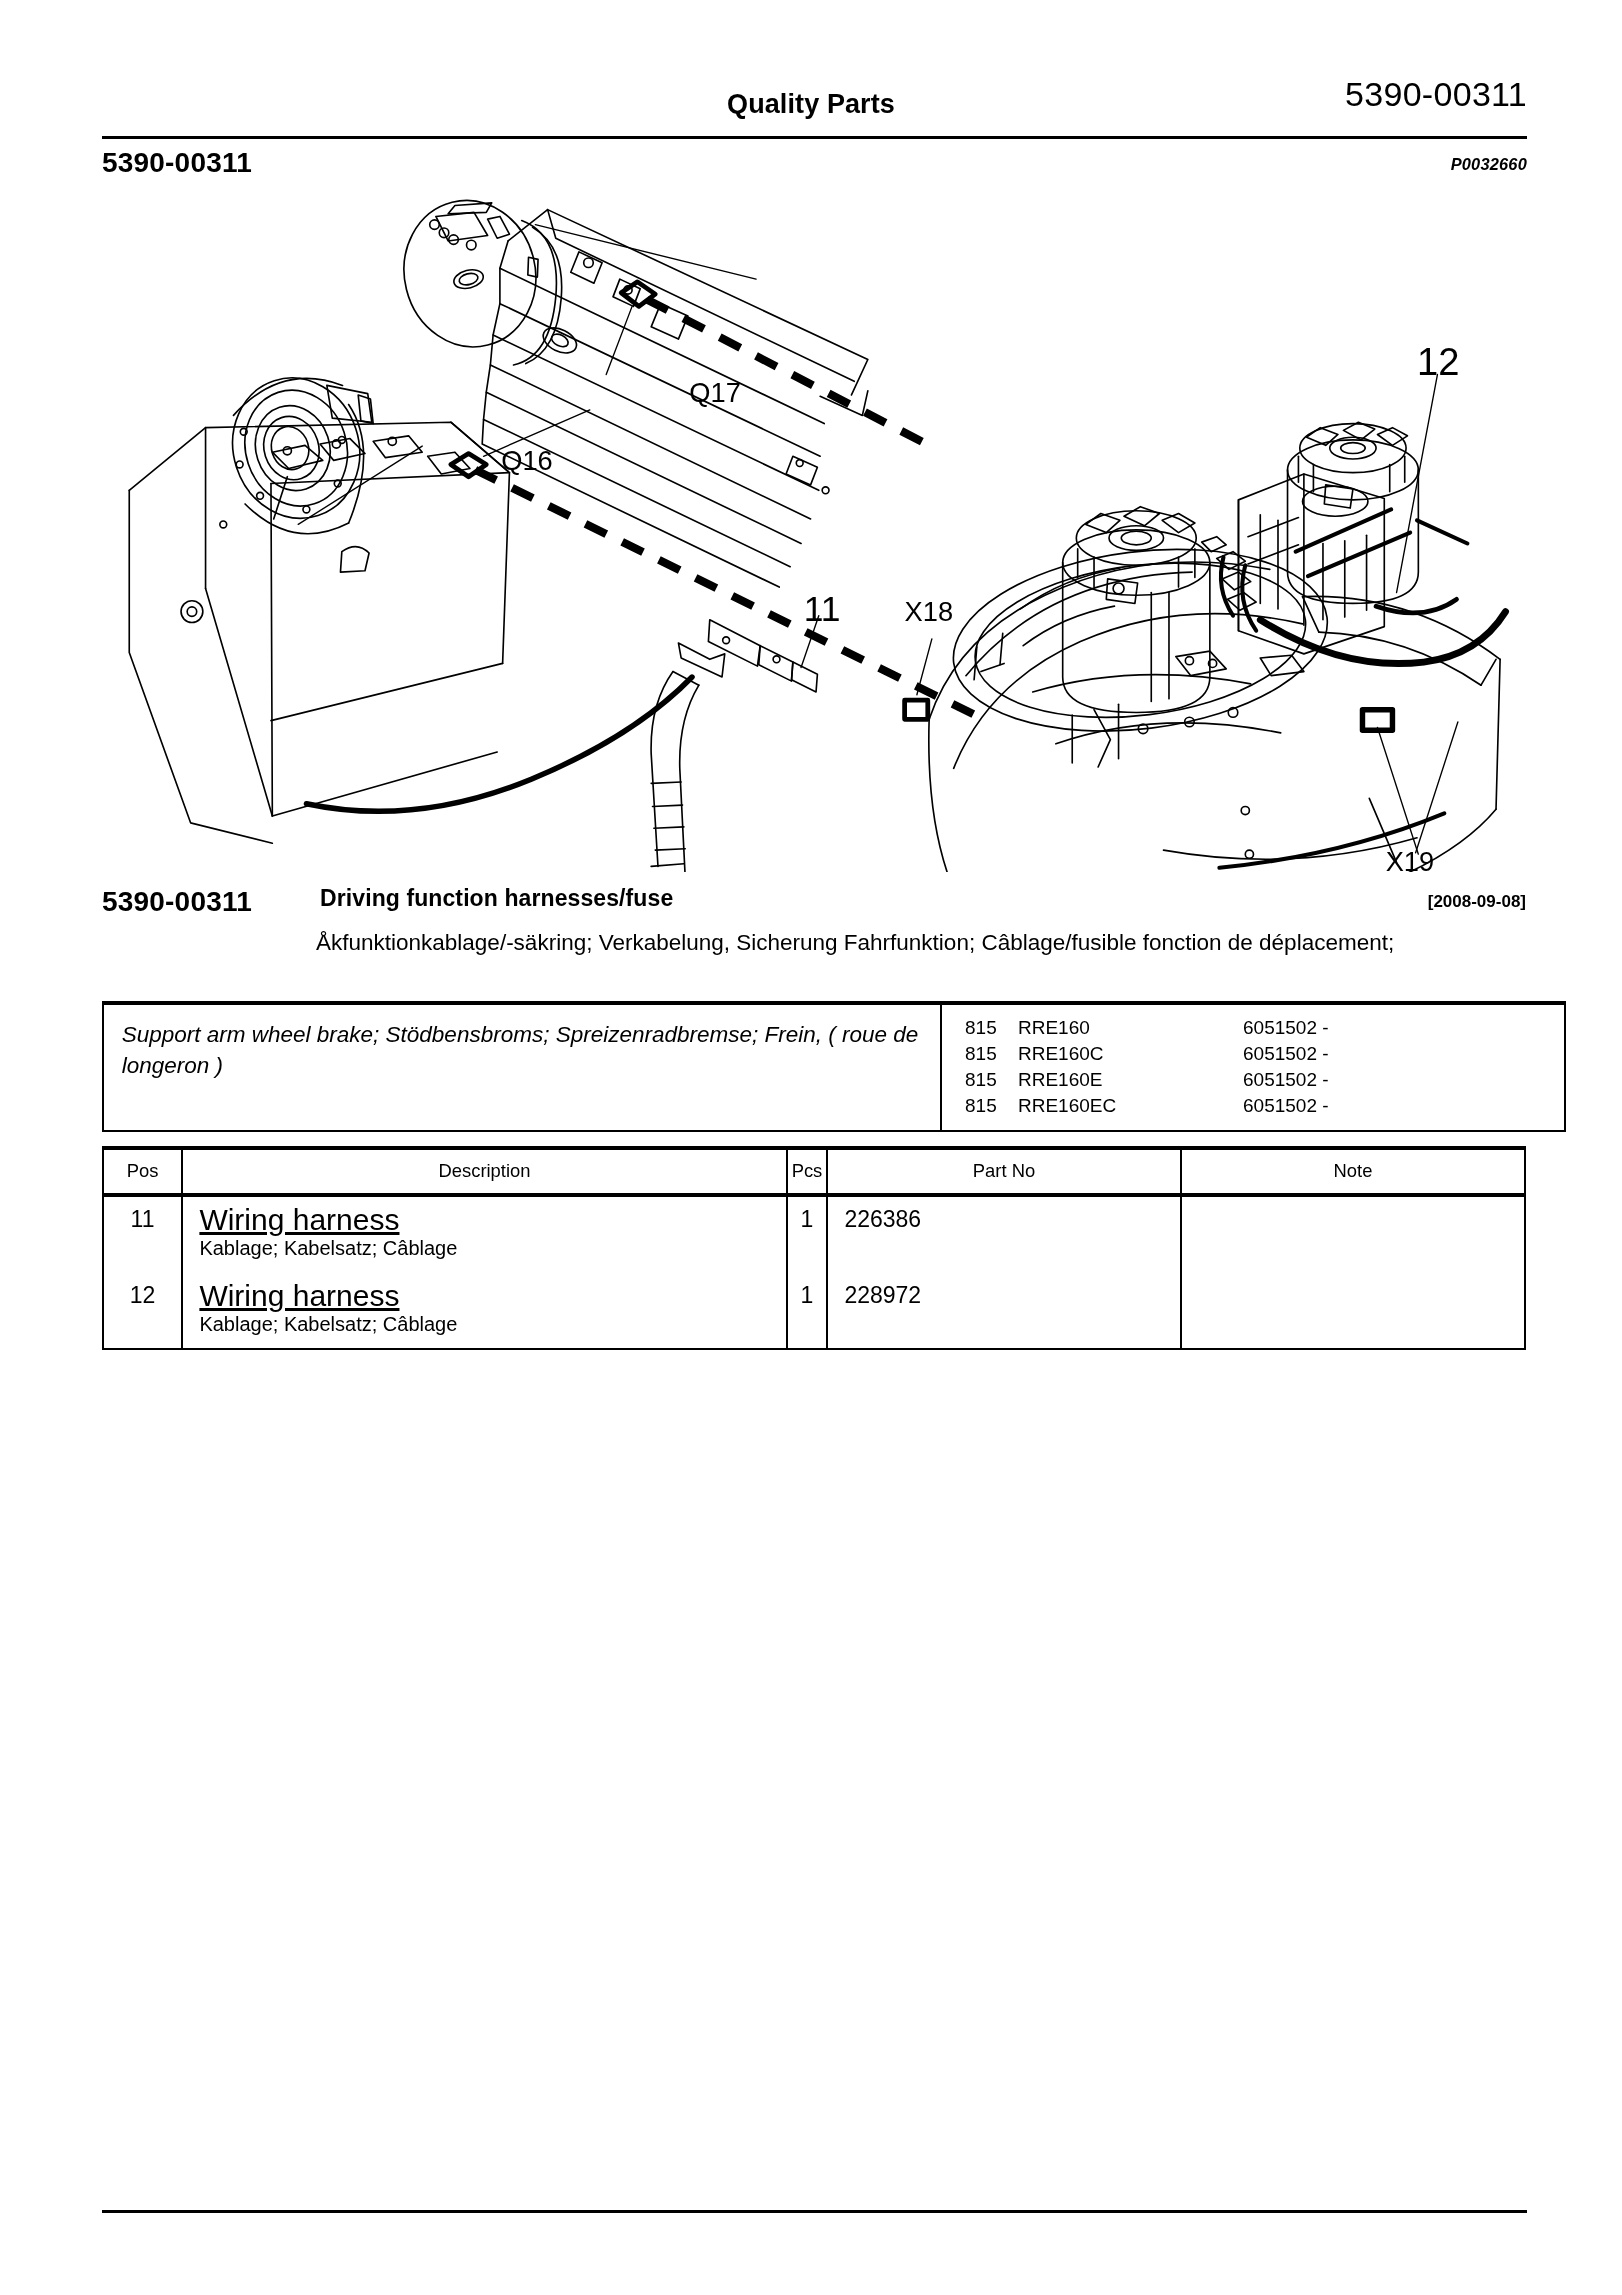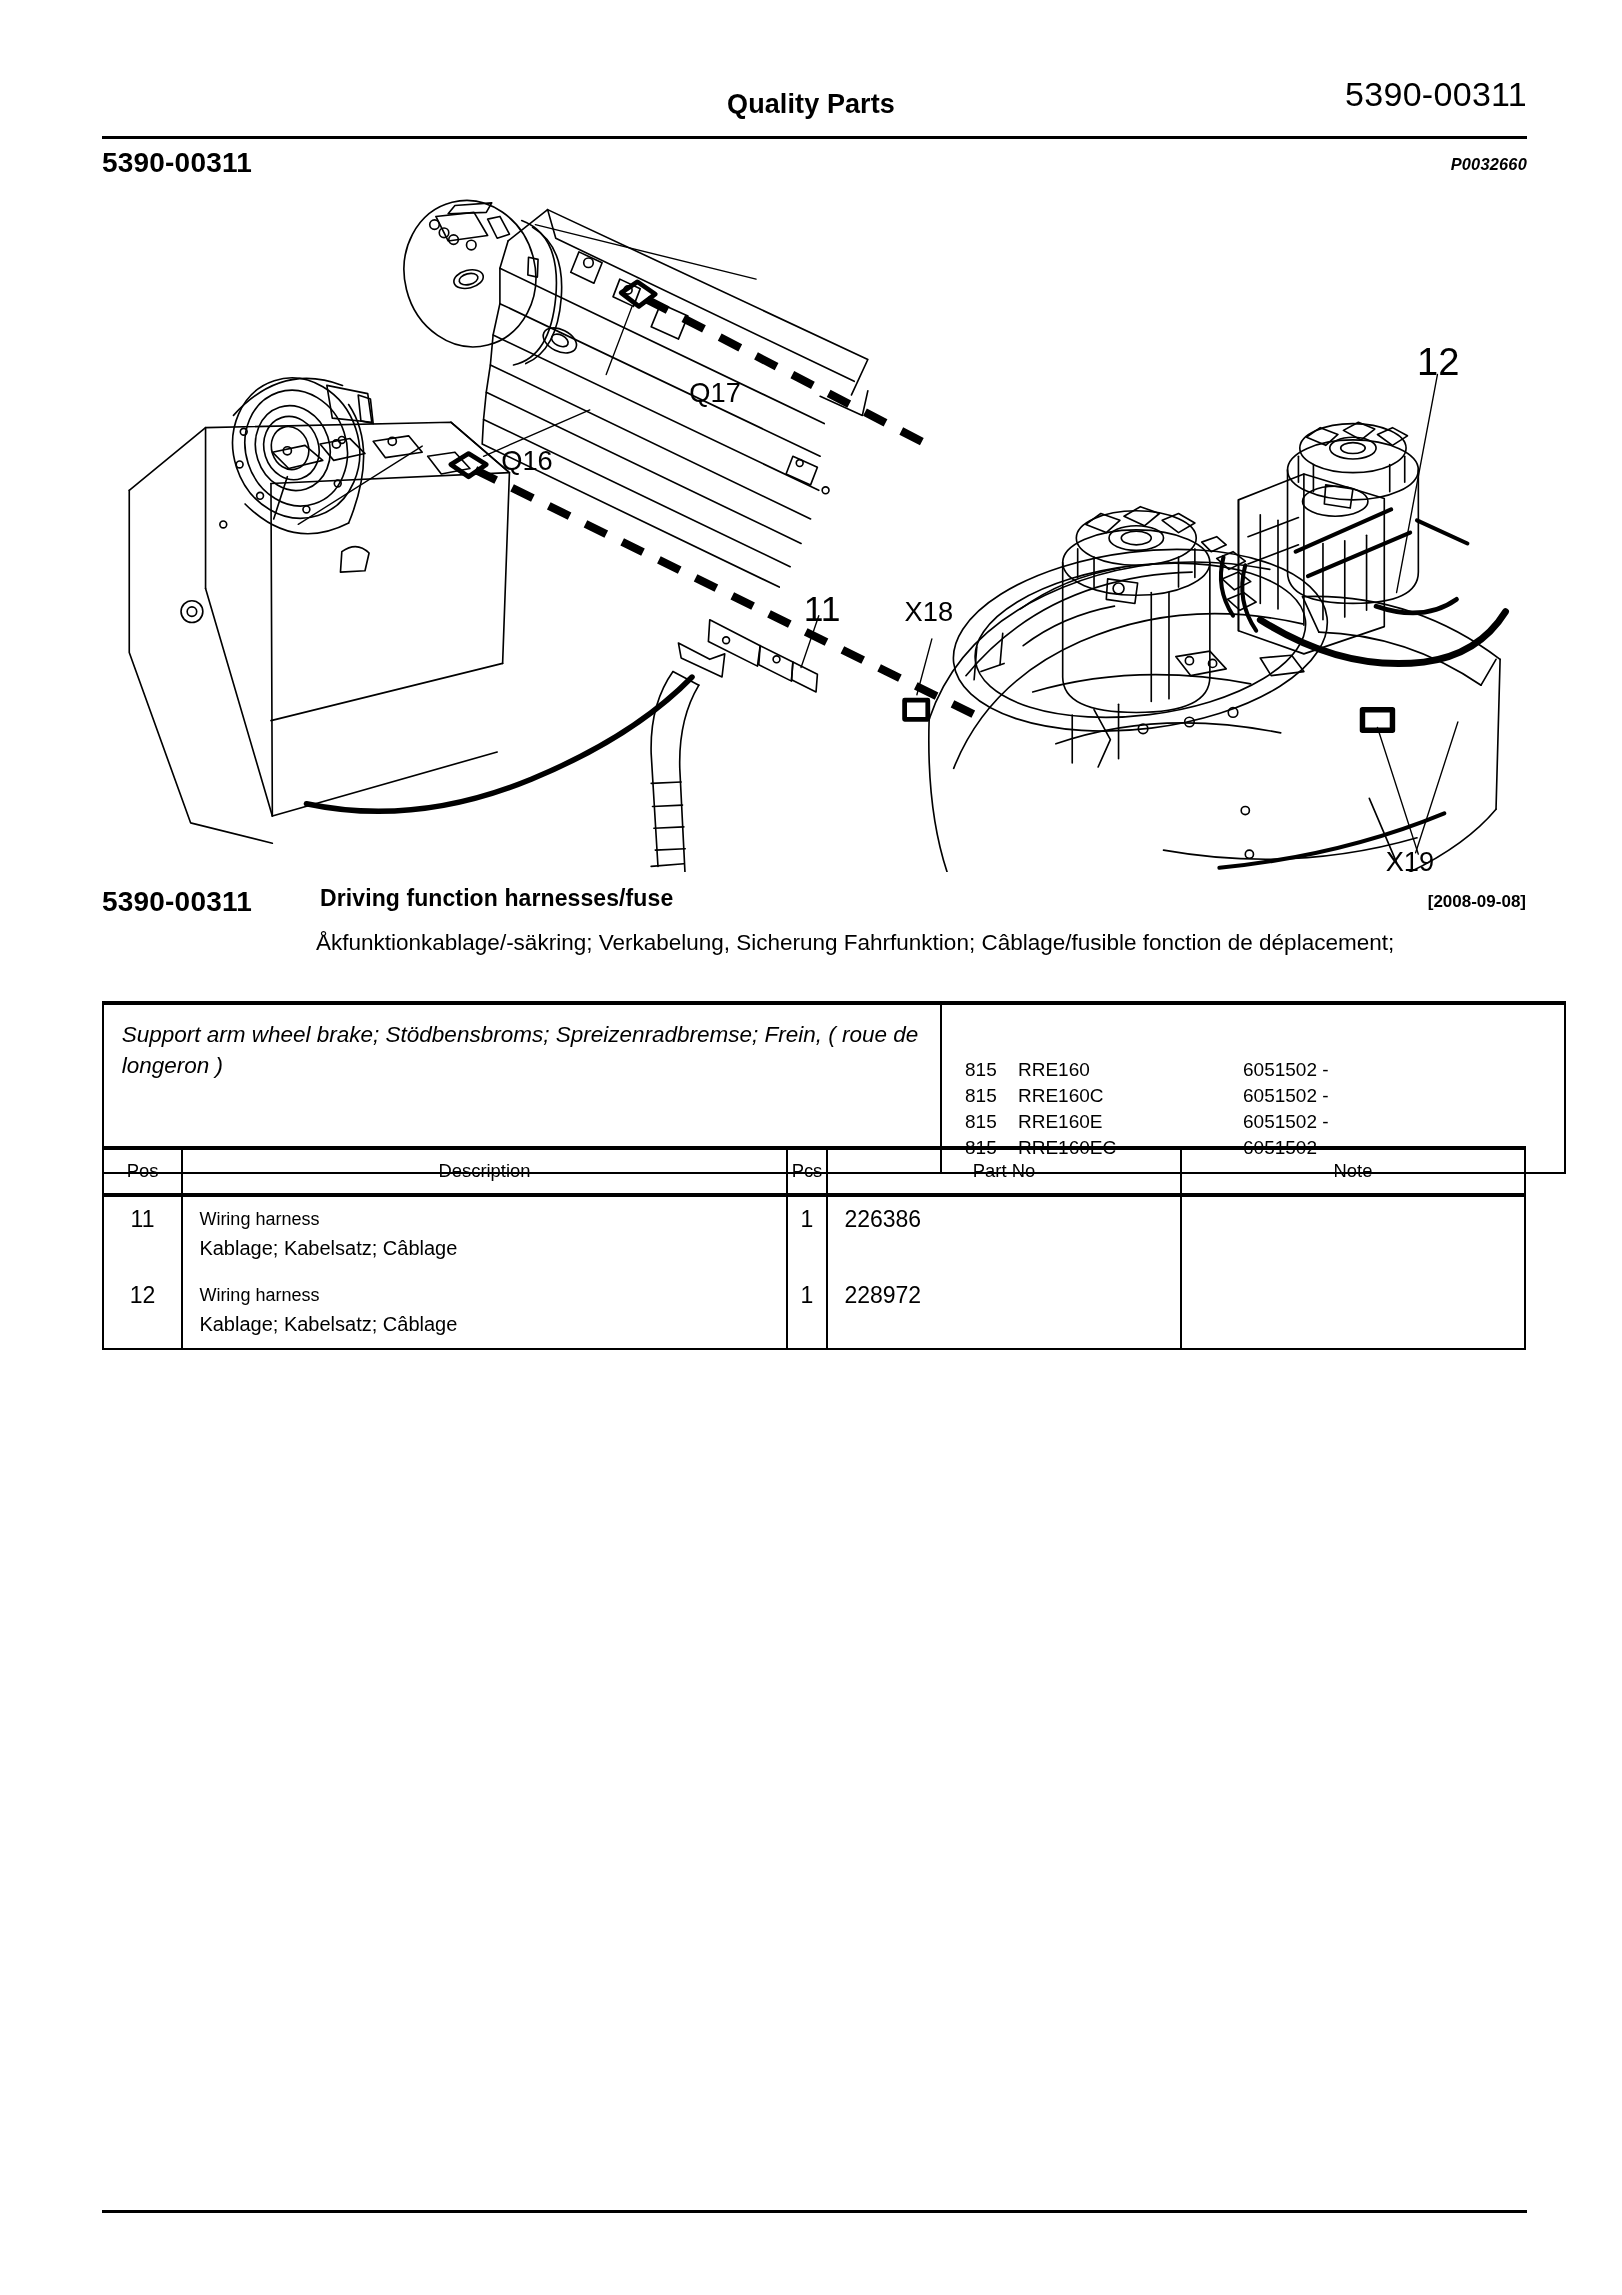--- a/index.html
+++ b/index.html
@@ -67,21 +67,21 @@
     justify-content:center;
   }
   .appl-left{
     flex:0 0 838px;box-sizing:border-box;
     padding:13.6px 17.7px 17.7px 17.7px;
     border-right:2px solid #000;
     font-size:22.5px;font-style:italic;line-height:31px;
     min-height:119px;
   }
   .appl-right{
-    flex:1;box-sizing:border-box;padding:9.5px 0 11px 23px;margin-top:42px;
+    flex:1;box-sizing:border-box;padding:9.5px 0 11px 23px;
   }
   .appl-row{display:flex;font-size:19px;line-height:26px;}
   .appl-grp{width:53px;}
   .appl-model{width:225px;}
   .appl-serial{}
 
   
   .parts{
     position:absolute;left:102px;top:1127px;width:1424px;
     border:2px solid #000;border-top:4.1px solid #000;
@@ -102,21 +102,21 @@
   .c-pos{width:78px;}
   .c-desc{width:605px;}
   .c-pcs{width:40px;}
   .c-part{width:354px;}
   .c-note{width:auto;}
 
   .cell-pos{
     font-size:23px;text-align:center;padding:9.5px 0 0 0;
   }
   .cell-desc{padding:9.5px 0 12.3px 16.4px;}
-  .desc-main{font-size:18px;line-height:27px;}
+  .desc-main{font-size:30px;line-height:27px;text-decoration:underline;}
   .desc-sub{font-size:20px;line-height:23px;padding-top:4.1px;}
   .cell-pcs{font-size:23px;text-align:center;padding:9.5px 0 0 0;}
   .cell-part{font-size:23px;padding:9.5px 0 0 16.4px;}
   .cell-note{padding:9.5px 0 0 0;}
 
   
   .footer{
     position:absolute;left:0;right:0;top:2223px;
     text-align:center;font-size:22px;
   }

